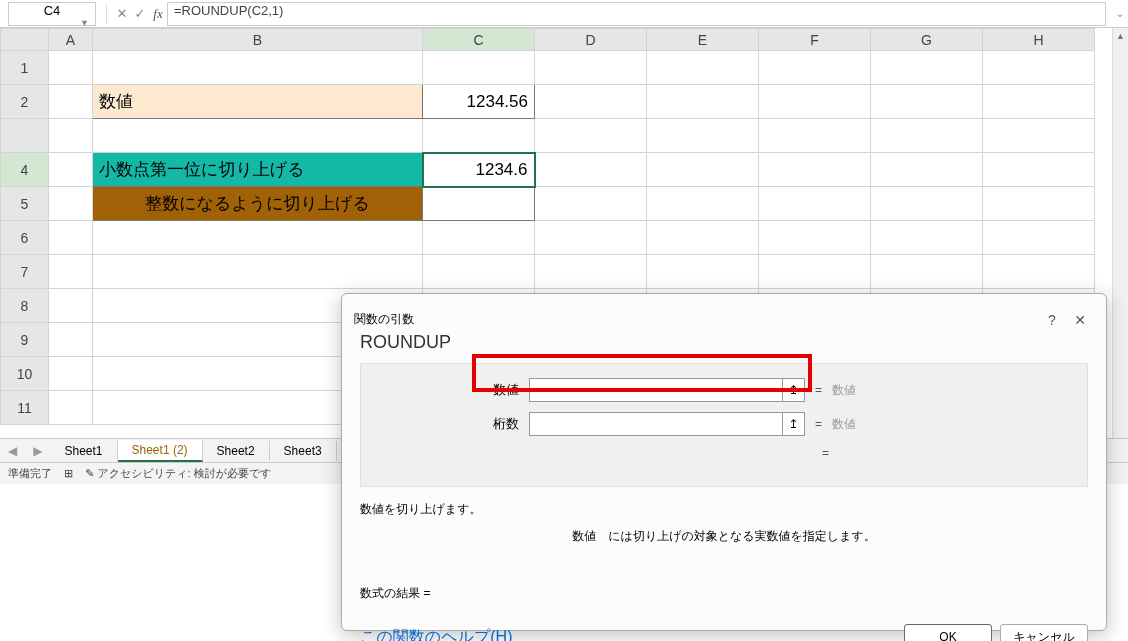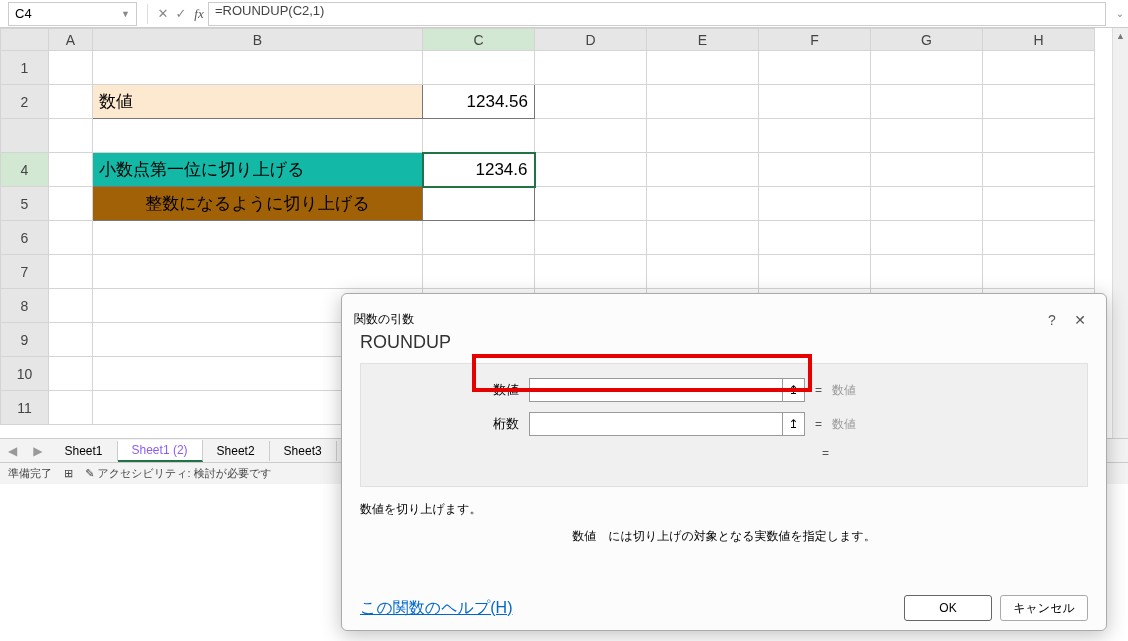--- a/index.html
+++ b/index.html
@@ -1,20 +1,20 @@
 <!DOCTYPE html>
 <html><head>
 <meta charset="utf-8">
 <style>
   * { box-sizing: border-box; margin: 0; padding: 0; }
   body { font-family: "Meiryo", "Yu Gothic", sans-serif; font-size: 12px; background: #fff; width: 1128px; height: 641px; position: relative; overflow: hidden; }
 
   
   .formula-bar { display: flex; align-items: center; height: 28px; border-bottom: 1px solid #ccc; background: #fff; }
-  .name-box { width: 129px; height: 24px; border: 1px solid #ccc; display: flex; align-items: center; padding: 0 6px; margin: 0 4px 0 8px; font-size: 13px; }
+  .name-box { width: 88px; height: 24px; border: 1px solid #ccc; display: flex; align-items: center; padding: 0 6px; margin: 0 4px 0 8px; font-size: 13px; flex-direction: column; }
   .name-box-dd { margin-left: auto; color: #888; font-size: 9px; }
   .fb-sep { width: 1px; height: 20px; background: #ddd; margin: 0 6px; }
   .fb-icon { width: 18px; text-align: center; color: #888; font-size: 13px; }
   .fb-icon.fx { font-style: italic; font-family: serif; color: #555; }
   .formula-input { flex: 1; height: 24px; border: 1px solid #ccc; padding: 0 6px; font-size: 13px; margin-right: 6px; color: #444; }
   .fb-expand { width: 16px; color: #888; text-align: center; font-size: 10px; }
 
   
   .grid-wrap { position: relative; height: 410px; overflow: hidden; }
   table.sheet { border-collapse: collapse; table-layout: fixed; }
@@ -36,21 +36,21 @@
   .cell-c4 { border: 2px solid #217346 !important; text-align: right; }
   .cell-b5 { background: #a16207; border: 1px solid #777 !important; text-align: center; }
   .cell-c5 { border: 1px solid #777 !important; }
   .scrollbar-v { position: absolute; right: 0; top: 28px; width: 16px; height: 410px; background: #f0f0f0; border-left: 1px solid #ddd; }
   .sb-btn { height: 16px; text-align: center; font-size: 9px; color: #777; line-height: 16px; }
 
   
   .tab-strip { display: flex; align-items: center; height: 24px; border-top: 1px solid #ccc; background: #f3f3f3; font-size: 12px; }
   .tab-nav { padding: 0 8px; color: #999; }
   .tab { padding: 3px 14px; border-right: 1px solid #ccc; background: #f3f3f3; }
-  .tab.active { background: #fff; color: #8b5cf6; border-bottom: 2px solid #217346; }
+  .tab.active { background: #fff; color: #a16207; border-bottom: 2px solid #217346; }
   .tab-add { padding: 0 10px; color: #666; font-size: 14px; }
 
   
   .status-bar { display: flex; align-items: center; height: 22px; background: #f3f3f3; border-top: 1px solid #ccc; font-size: 11px; padding: 0 8px; gap: 12px; color: #444; }
 
   
   .dialog { position: absolute; left: 341px; top: 293px; width: 766px; height: 338px; background: #fcfcfc; border: 1px solid #aaa; box-shadow: 0 4px 20px rgba(0,0,0,0.25); border-radius: 6px; }
   .dlg-title { display: flex; align-items: flex-end; height: 34px; padding: 0 12px; font-size: 12px; }
   .dlg-title .sp { flex: 1; }
   .dlg-help, .dlg-close { width: 28px; text-align: center; font-size: 14px; color: #555; }
@@ -289,20 +289,21 @@
         <div class="arg-eq">=</div>
         <div class="arg-hint">数値</div>
       </div>
       <div class="arg-result">=</div>
     </div>
 
     <div class="red-box" style="left:130px; top:60px; width:340px; height:38px;"></div>
 
     <div class="desc1">数値を切り上げます。</div>
     <div class="desc2">数値　には切り上げの対象となる実数値を指定します。</div>
+    <div class="result-row">数式の結果 =</div>
   </div>
   <div class="dlg-footer">
     <a class="help-link">この関数のヘルプ(H)</a>
     <span class="sp"></span>
     <button class="btn primary">OK</button>
     <button class="btn">キャンセル</button>
   </div>
 </div>
 
 </body></html>

